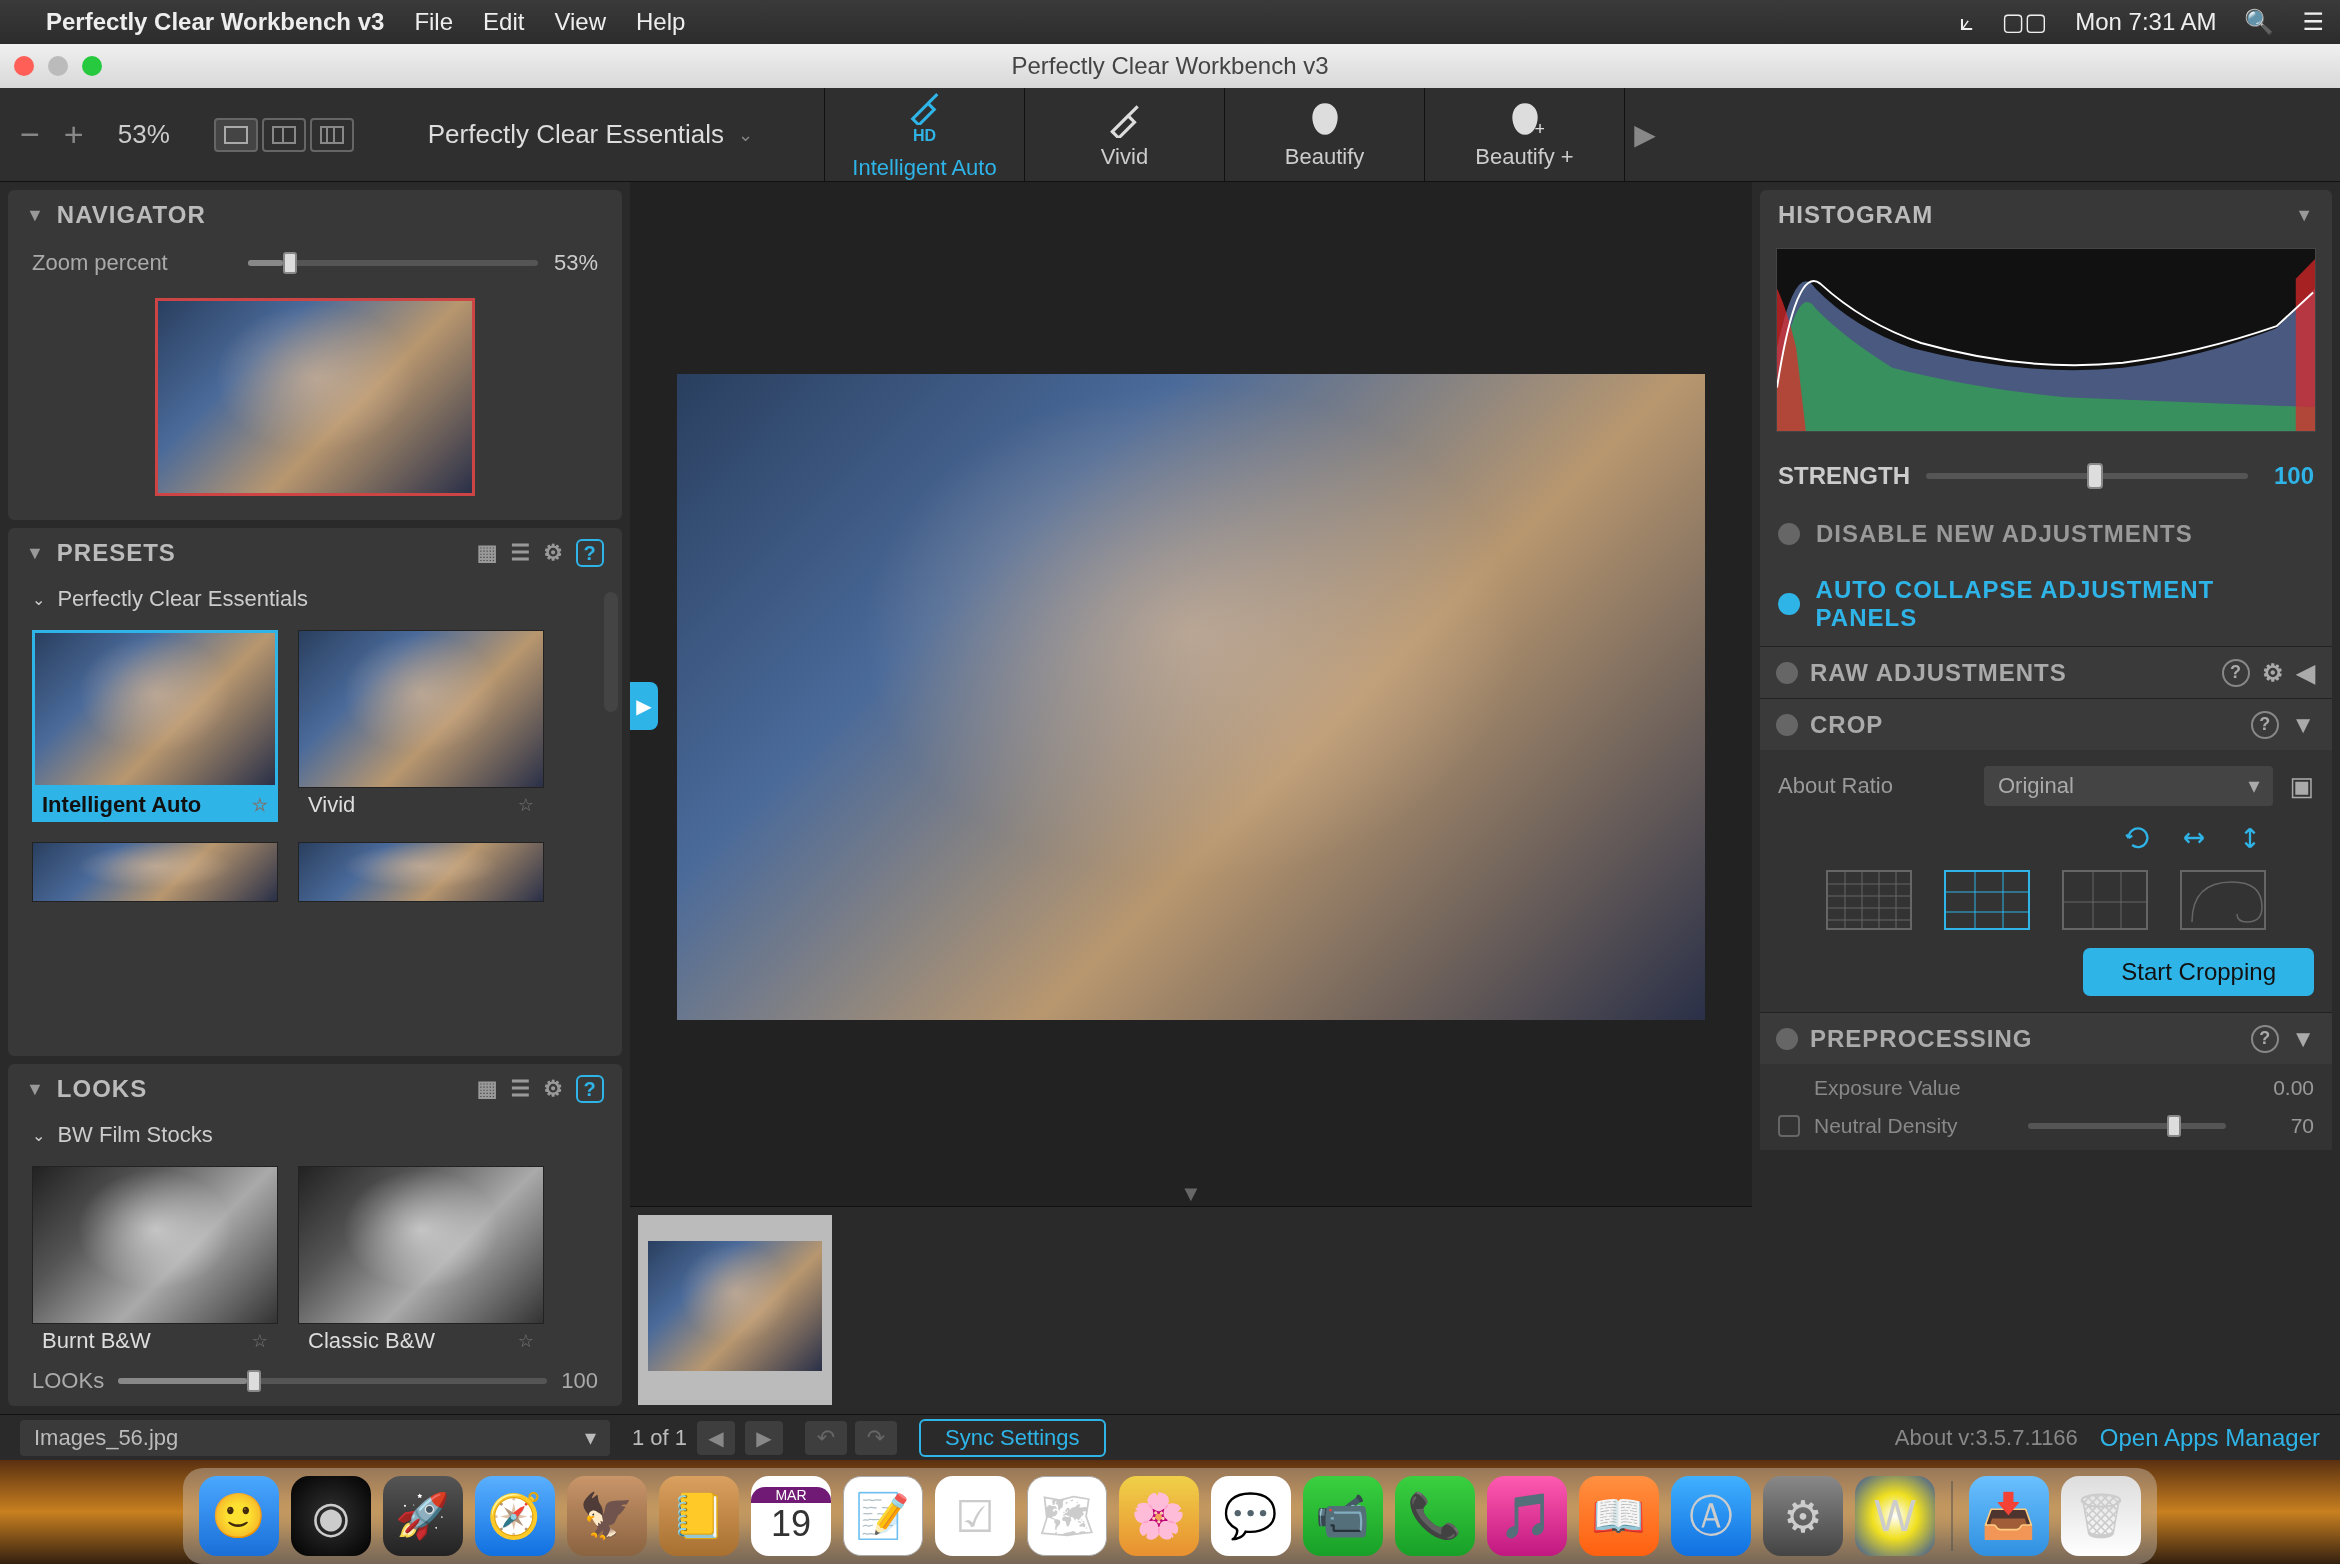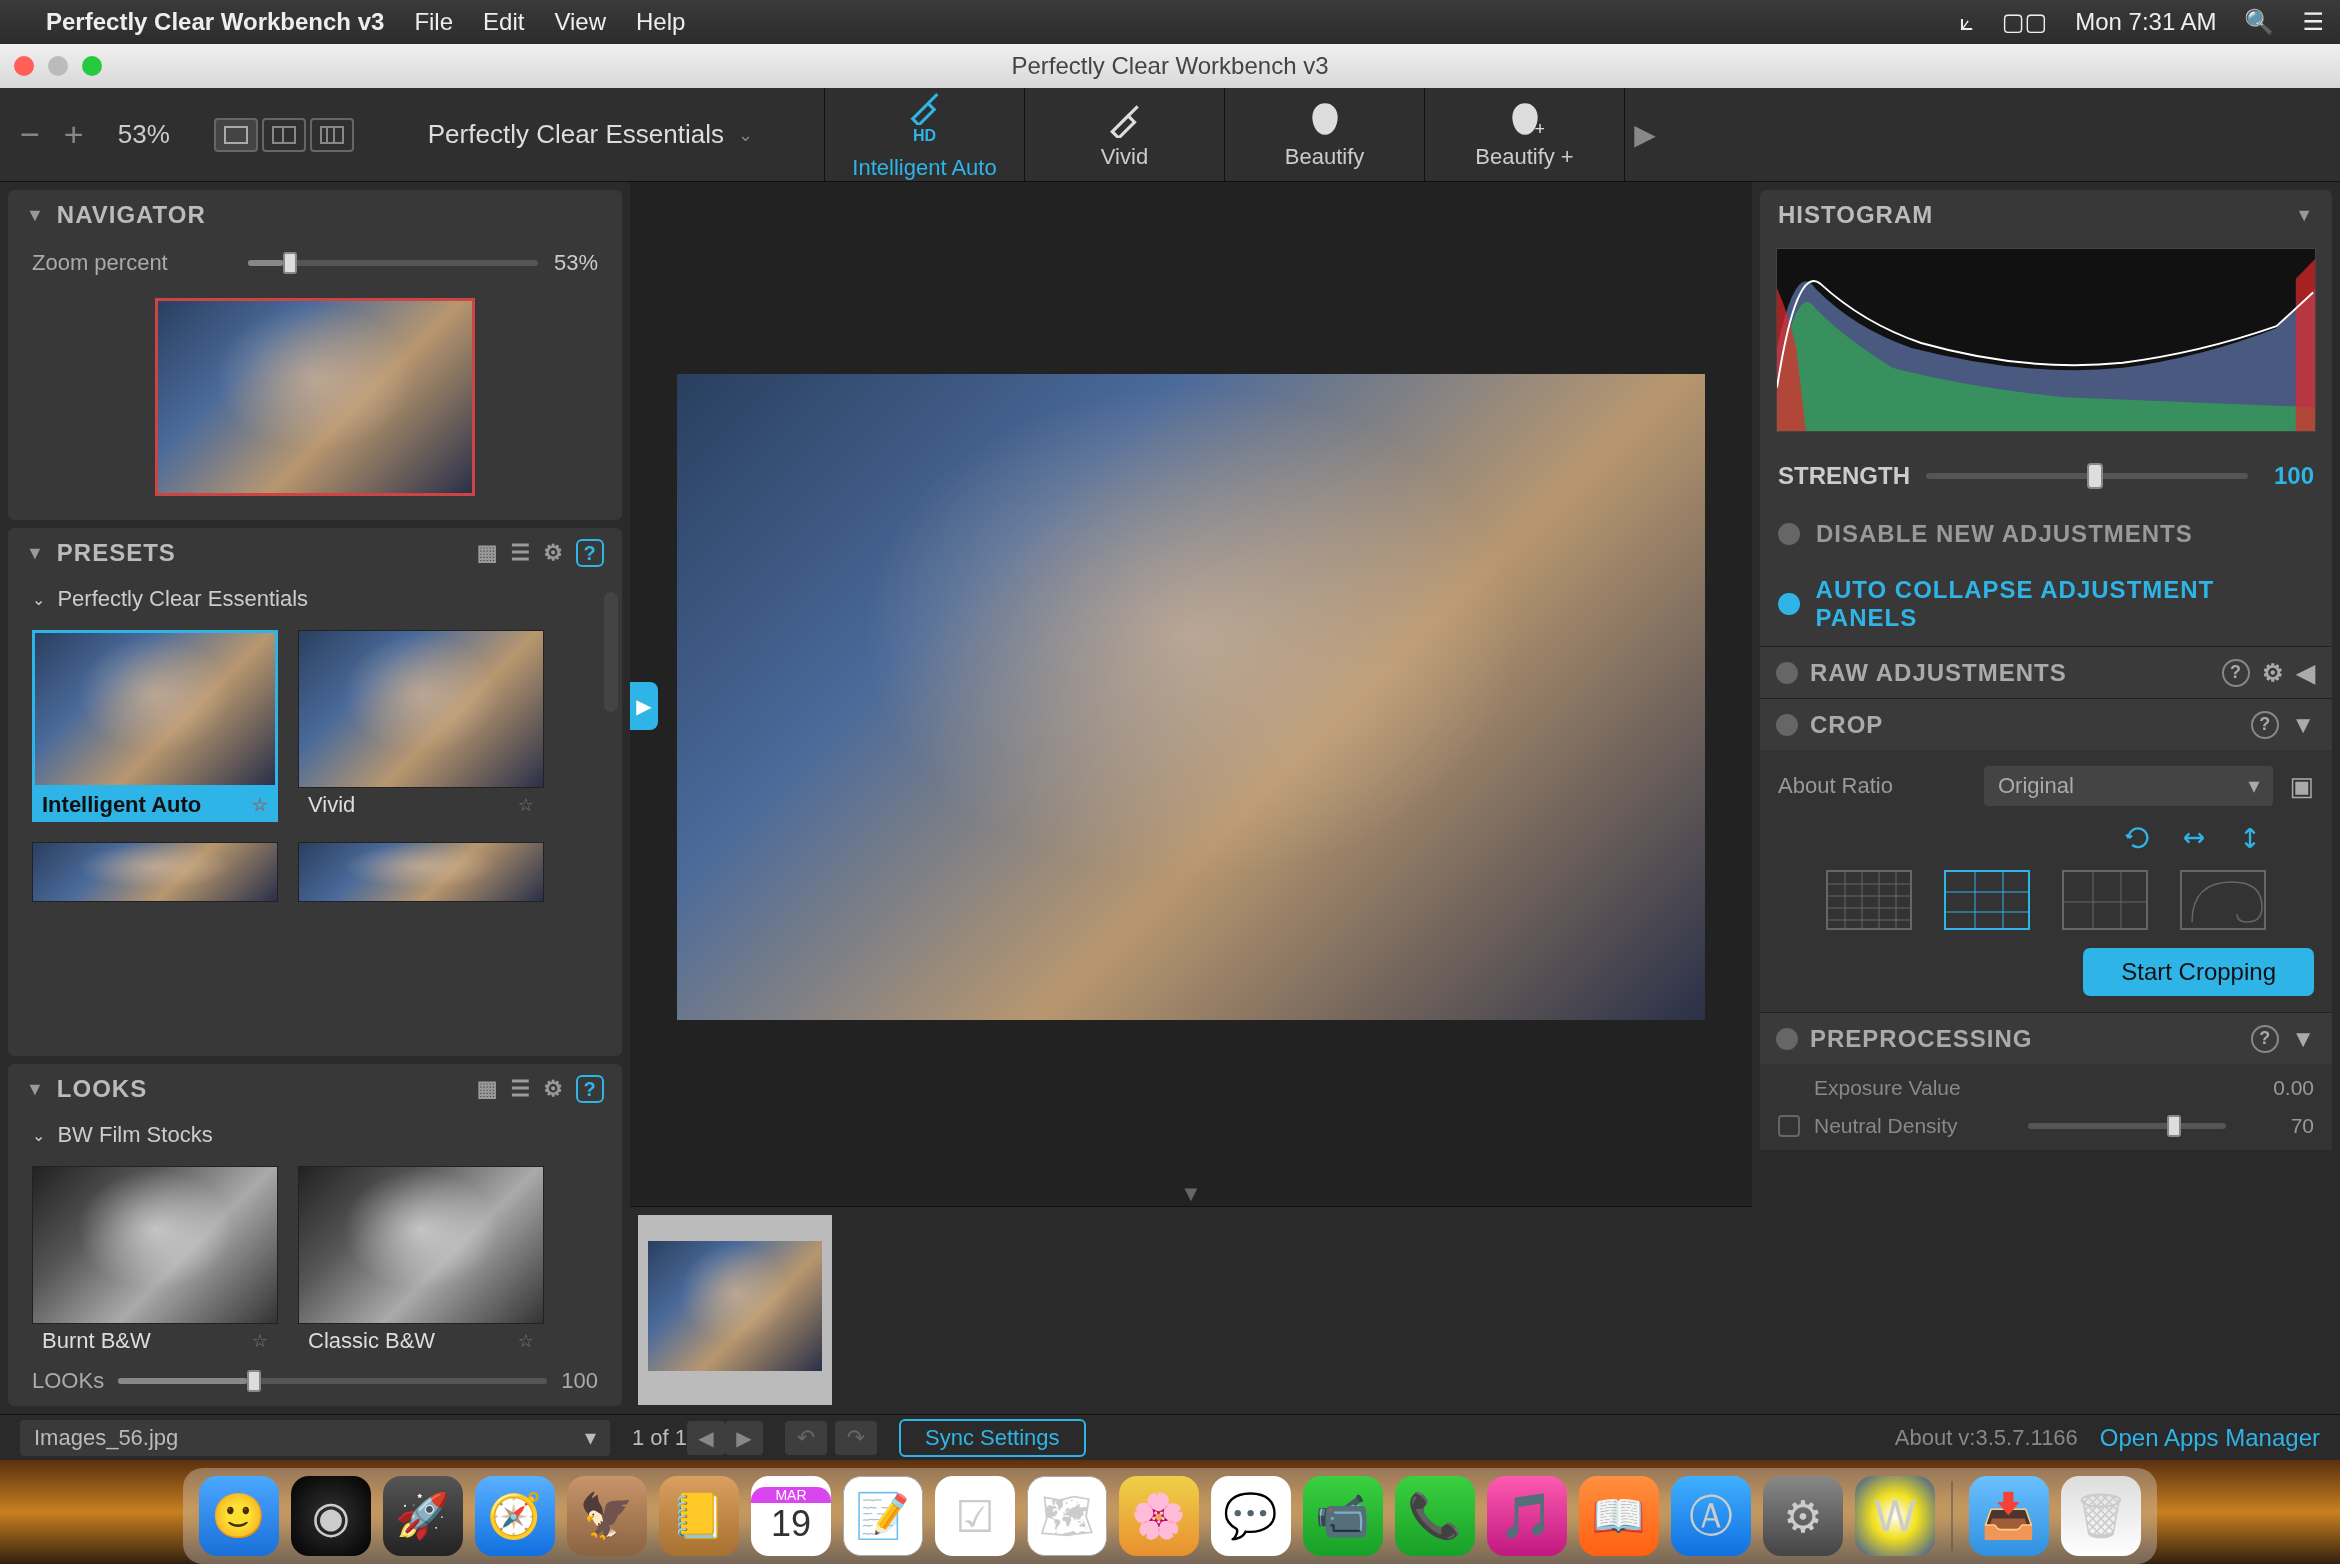--- a/index.html
+++ b/index.html
@@ -134,21 +134,21 @@
 .preproc-body { padding: 12px 18px; background: #333; display: flex; flex-direction: column; gap: 14px; }
 .pp-row { display: flex; align-items: center; gap: 14px; font-size: 21px; color: #888; }
 .pp-row .cb { width: 22px; height: 22px; border: 2px solid #666; border-radius: 4px; }
 .pp-row .lab { width: 200px; }
 .pp-row .ticks { flex: 1; display: flex; align-items: center; justify-content: space-between; font-size: 17px; color: #666; letter-spacing: 3px; }
 .pp-row .val { width: 74px; text-align: right; color: #999; }
 
 
 .statusbar { height: 46px; background: #2a2a2a; display: flex; align-items: center; padding: 0 20px; gap: 22px; font-size: 22px; color: #bbb; border-top: 1px solid #111; }
 .file-dd { width: 590px; height: 36px; background: #3a3a3a; border-radius: 4px; padding: 0 14px; display: flex; align-items: center; justify-content: space-between; }
-.pager { display: flex; align-items: center; }
+.pager { display: flex; align-items: center; gap: 10px; }
 .pager .arrow { width: 38px; height: 34px; background: #3e3e3e; border-radius: 4px; display: flex; align-items: center; justify-content: center; color: #888; font-size: 20px; }
 .undo-btns { display: flex; gap: 8px; }
 .undo-btns .ub { width: 42px; height: 34px; background: #3e3e3e; border-radius: 4px; display: flex; align-items: center; justify-content: center; color: #666; font-size: 22px; }
 .sync-btn { height: 38px; padding: 0 24px; border: 2px solid #2fb4e8; border-radius: 6px; color: #2fb4e8; display: flex; align-items: center; }
 .statusbar .spacer { flex: 1; }
 .about { color: #888; font-size: 22px; }
 .open-mgr { color: #2fb4e8; font-size: 24px; }
 
 
 .dock-wrap { height: 104px; display: flex; align-items: flex-end; justify-content: center; background: linear-gradient(#5a3010,#c88020 50%,#332010); }
@@ -547,21 +547,21 @@
 
 <div class="dock-wrap">
   <div class="dock">
     <div class="dock-icon ci0">🙂</div>
     <div class="dock-icon ci1">◉</div>
     <div class="dock-icon ci2">🚀</div>
     <div class="dock-icon ci3">🧭</div>
     <div class="dock-icon ci4">🦅</div>
     <div class="dock-icon ci5">📒</div>
     <div class="dock-icon ci6" style="flex-direction:column;font-size:14px">
-        <div style="background:#d946ef;color:#fff;width:100%;text-align:center;border-radius:14px 14px 0 0">MAR</div>
+        <div style="background:#701a75;color:#fff;width:100%;text-align:center;border-radius:14px 14px 0 0">MAR</div>
         <div style="font-size:36px;color:#333">19</div>
       </div>
     <div class="dock-icon ci7">📝</div>
     <div class="dock-icon ci8">☑</div>
     <div class="dock-icon ci9">🗺</div>
     <div class="dock-icon ci10">🌸</div>
     <div class="dock-icon ci11">💬</div>
     <div class="dock-icon ci12">📹</div>
     <div class="dock-icon ci13">📞</div>
     <div class="dock-icon ci14">🎵</div>

